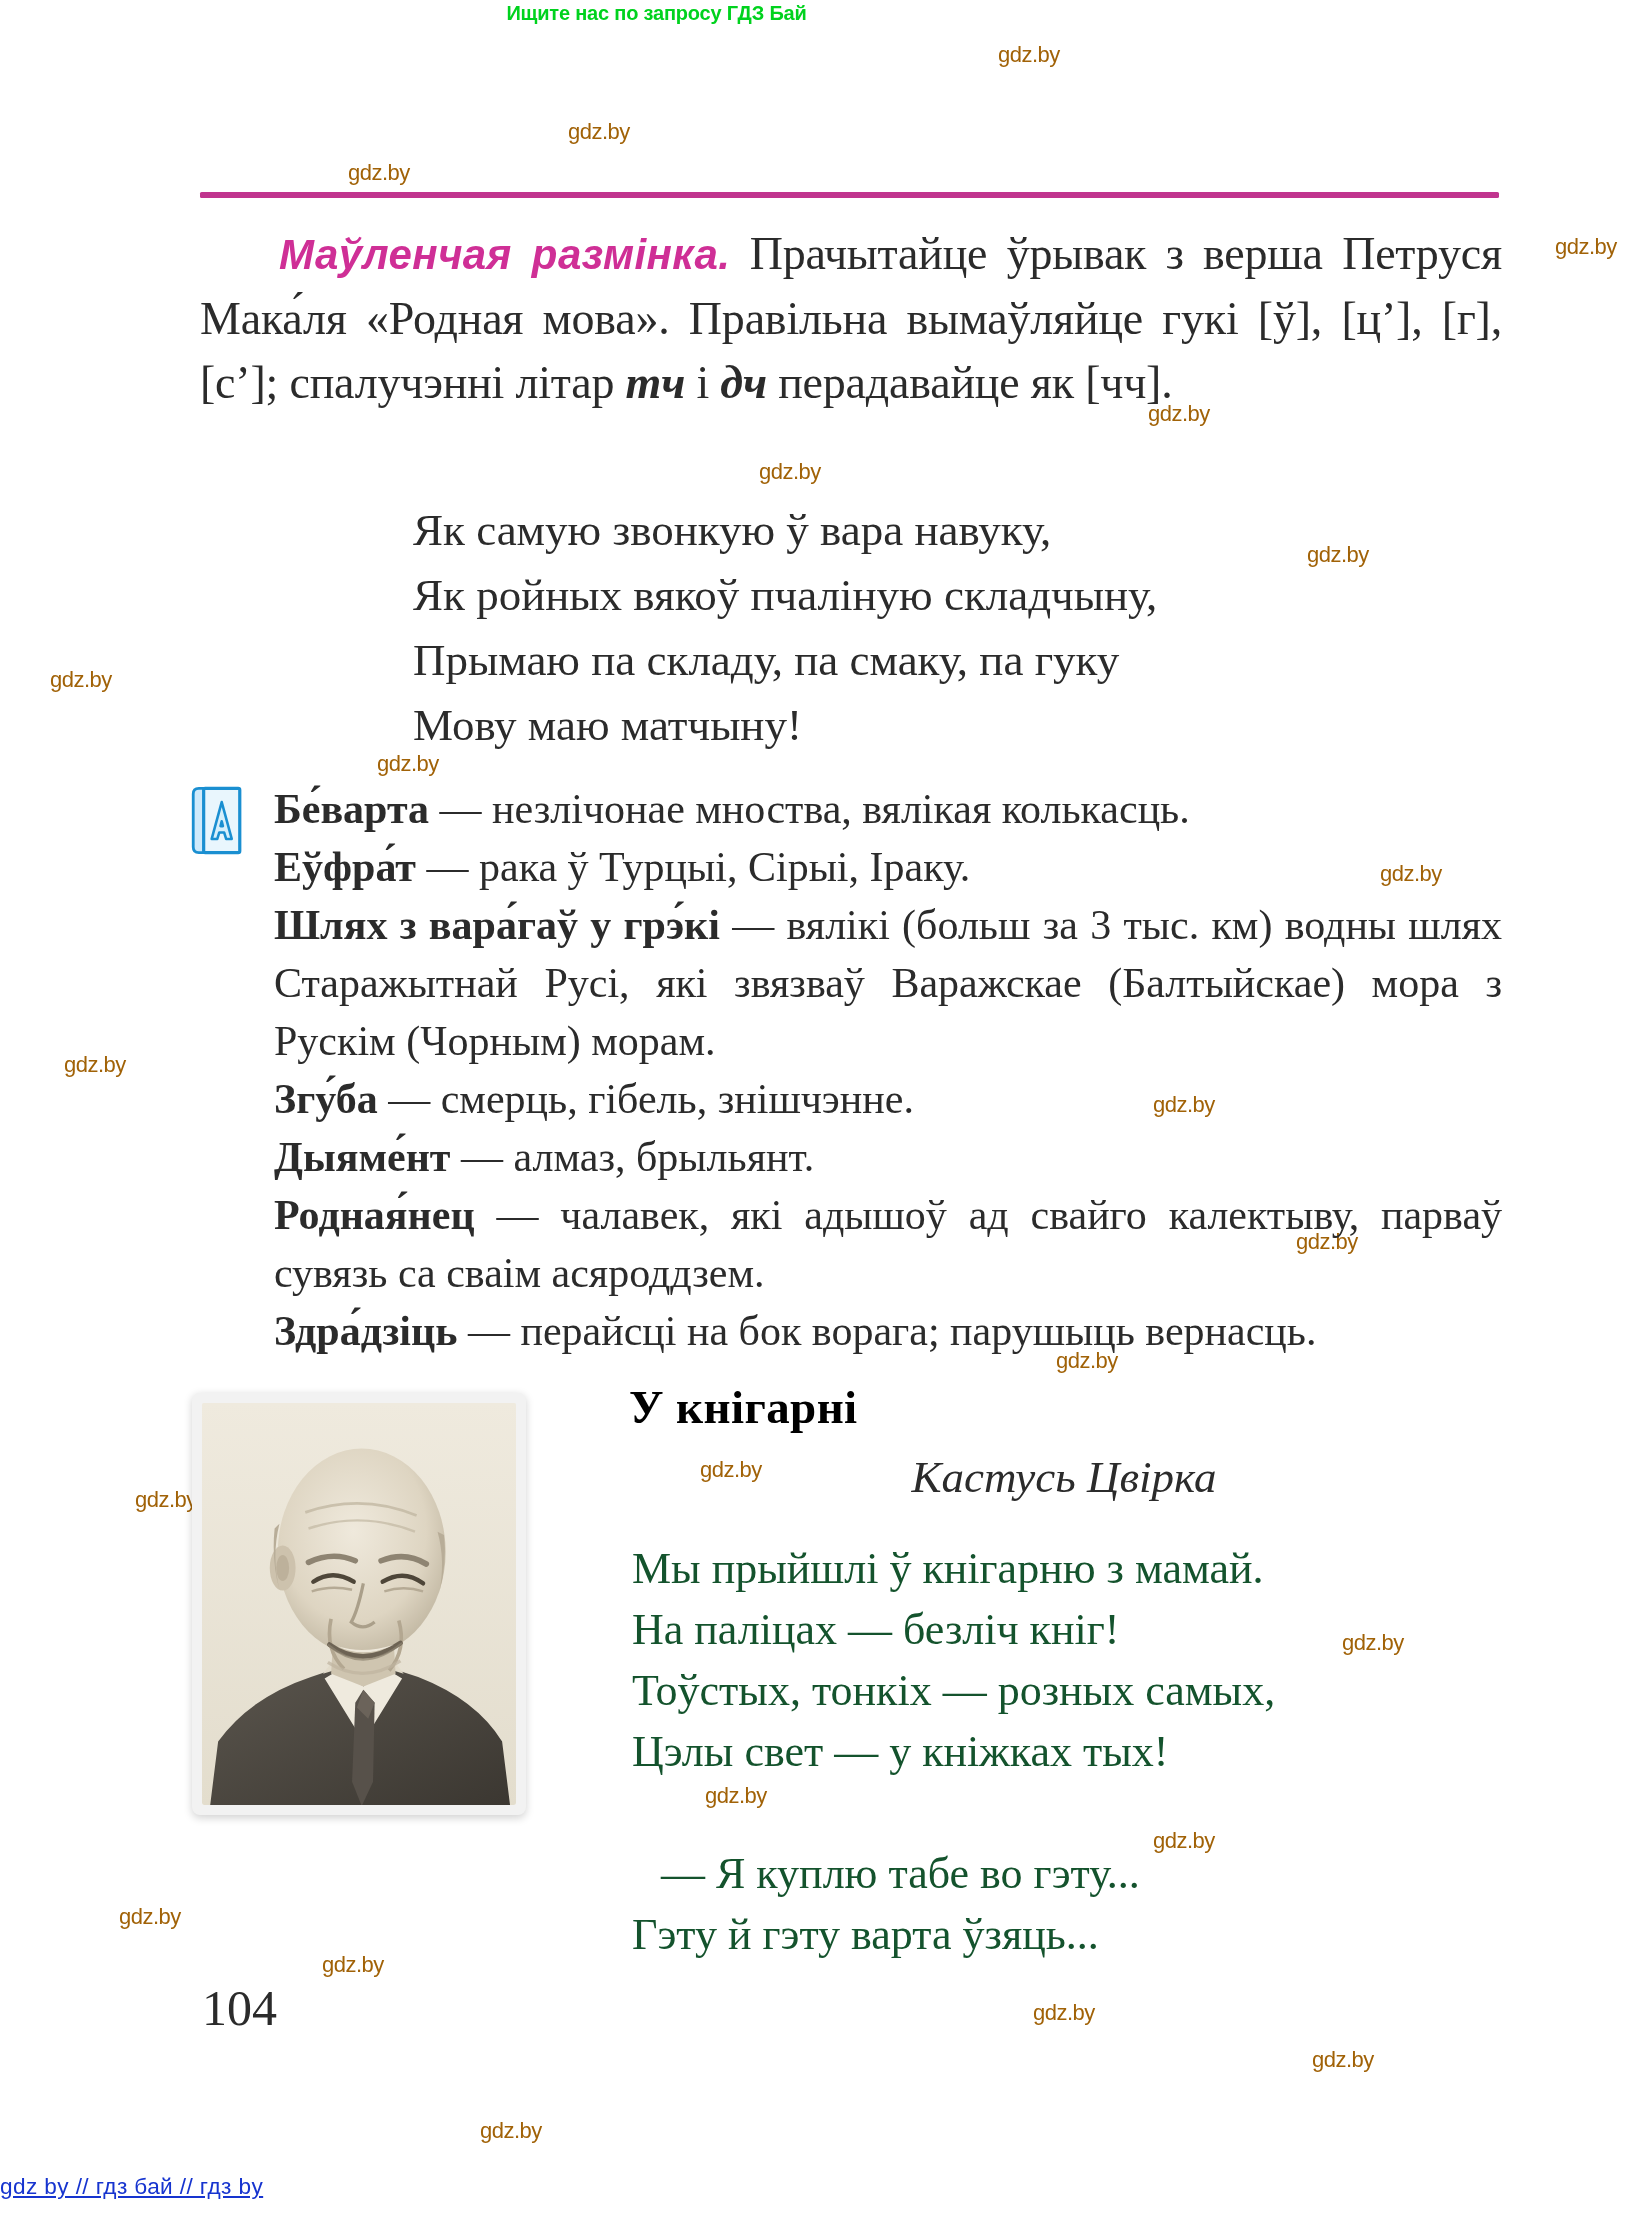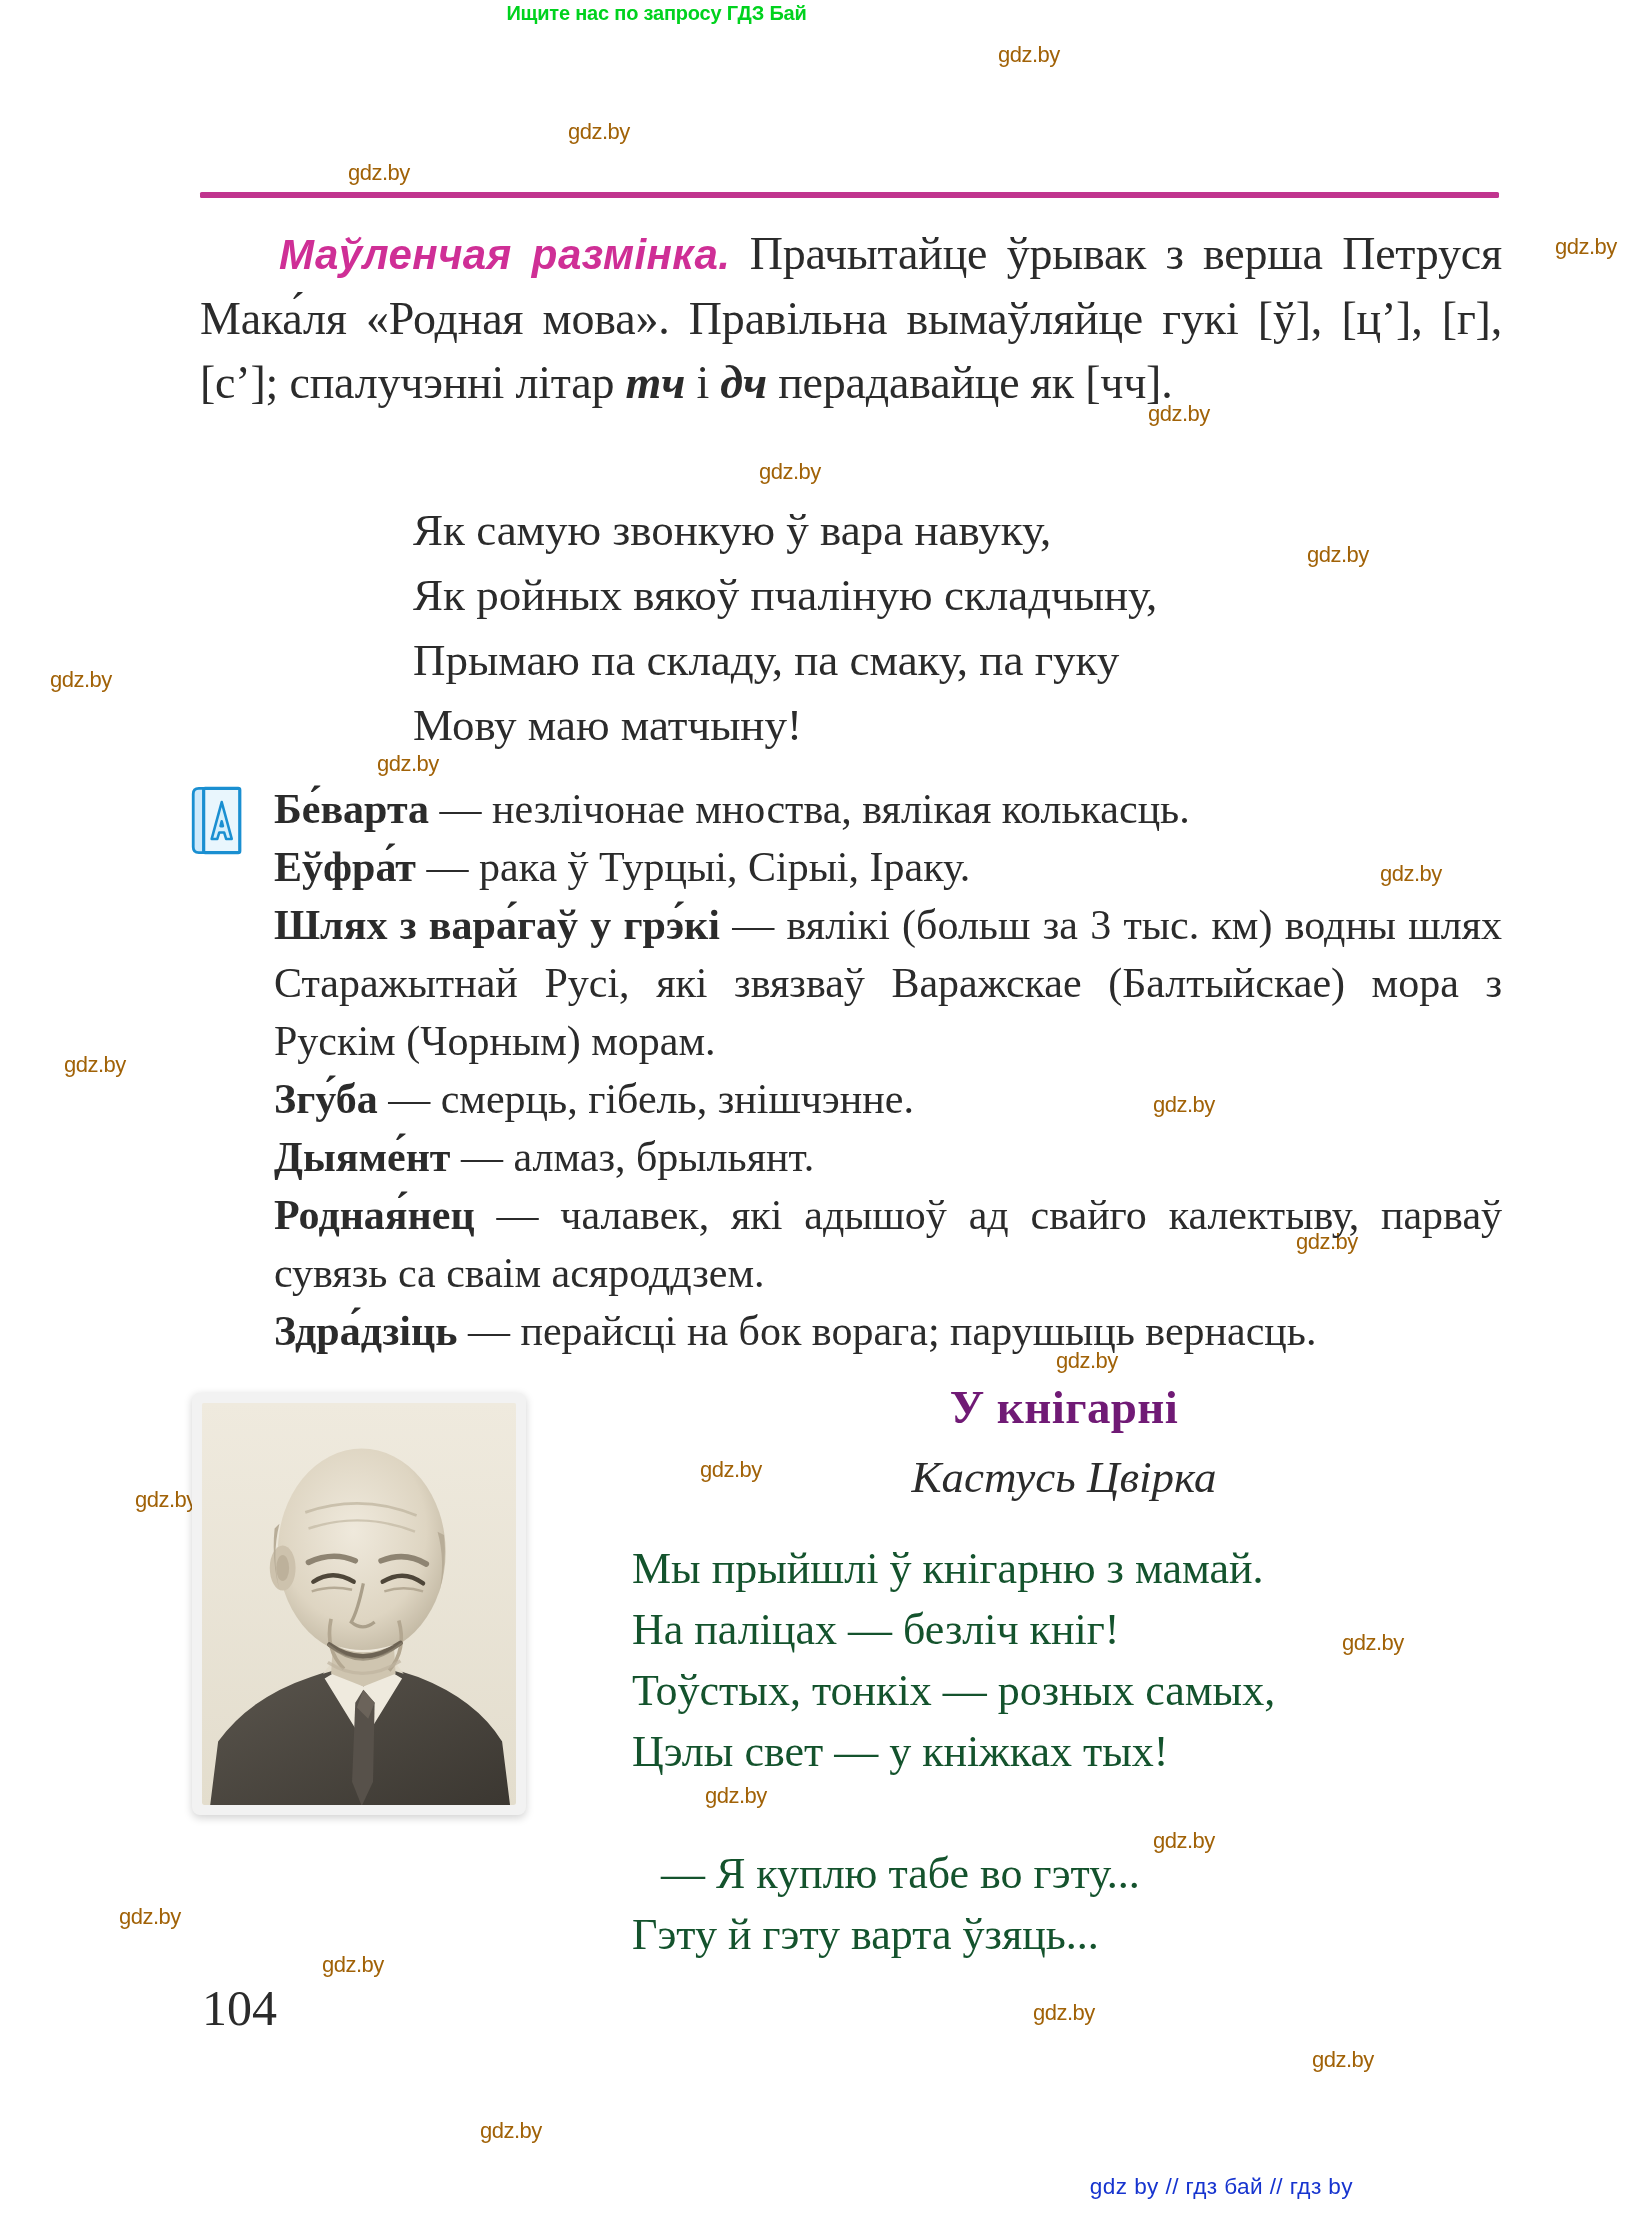--- a/index.html
+++ b/index.html
@@ -132,24 +132,24 @@
     position: relative;
     background: #efece0;
   }
 
   
   .sec-title {
     position: absolute;
     left: 629px;
     top: 1380px;
     width: 870px;
-    text-align: center;
+    text-align: left;
     font-size: 47px;
     font-weight: 700;
-    color: #701a75;
+    color: #000000;
     letter-spacing: 0.4px;
   }
   .sec-author {
     position: absolute;
     left: 629px;
     top: 1451px;
     width: 870px;
     text-align: center;
     font-size: 45px;
     font-style: italic;
@@ -175,25 +175,26 @@
     font-size: 50px;
     color: #2b2b2b;
   }
 
   
   .footer {
     position: absolute;
     left: 0;
     top: 2174px;
     width: 1353px;
-    text-align: right;
+    text-align: left;
     font-family: "Liberation Sans", sans-serif;
     font-size: 22.6px;
     color: #1634cf;
     letter-spacing: 0.4px;
+    text-decoration: underline;
   }
 </style>
 </head>
 <body>
 
 <div id="page">
 
   <div class="top-banner">Ищите нас по запросу ГДЗ Бай</div>
 
   <div id="watermark-layer">

